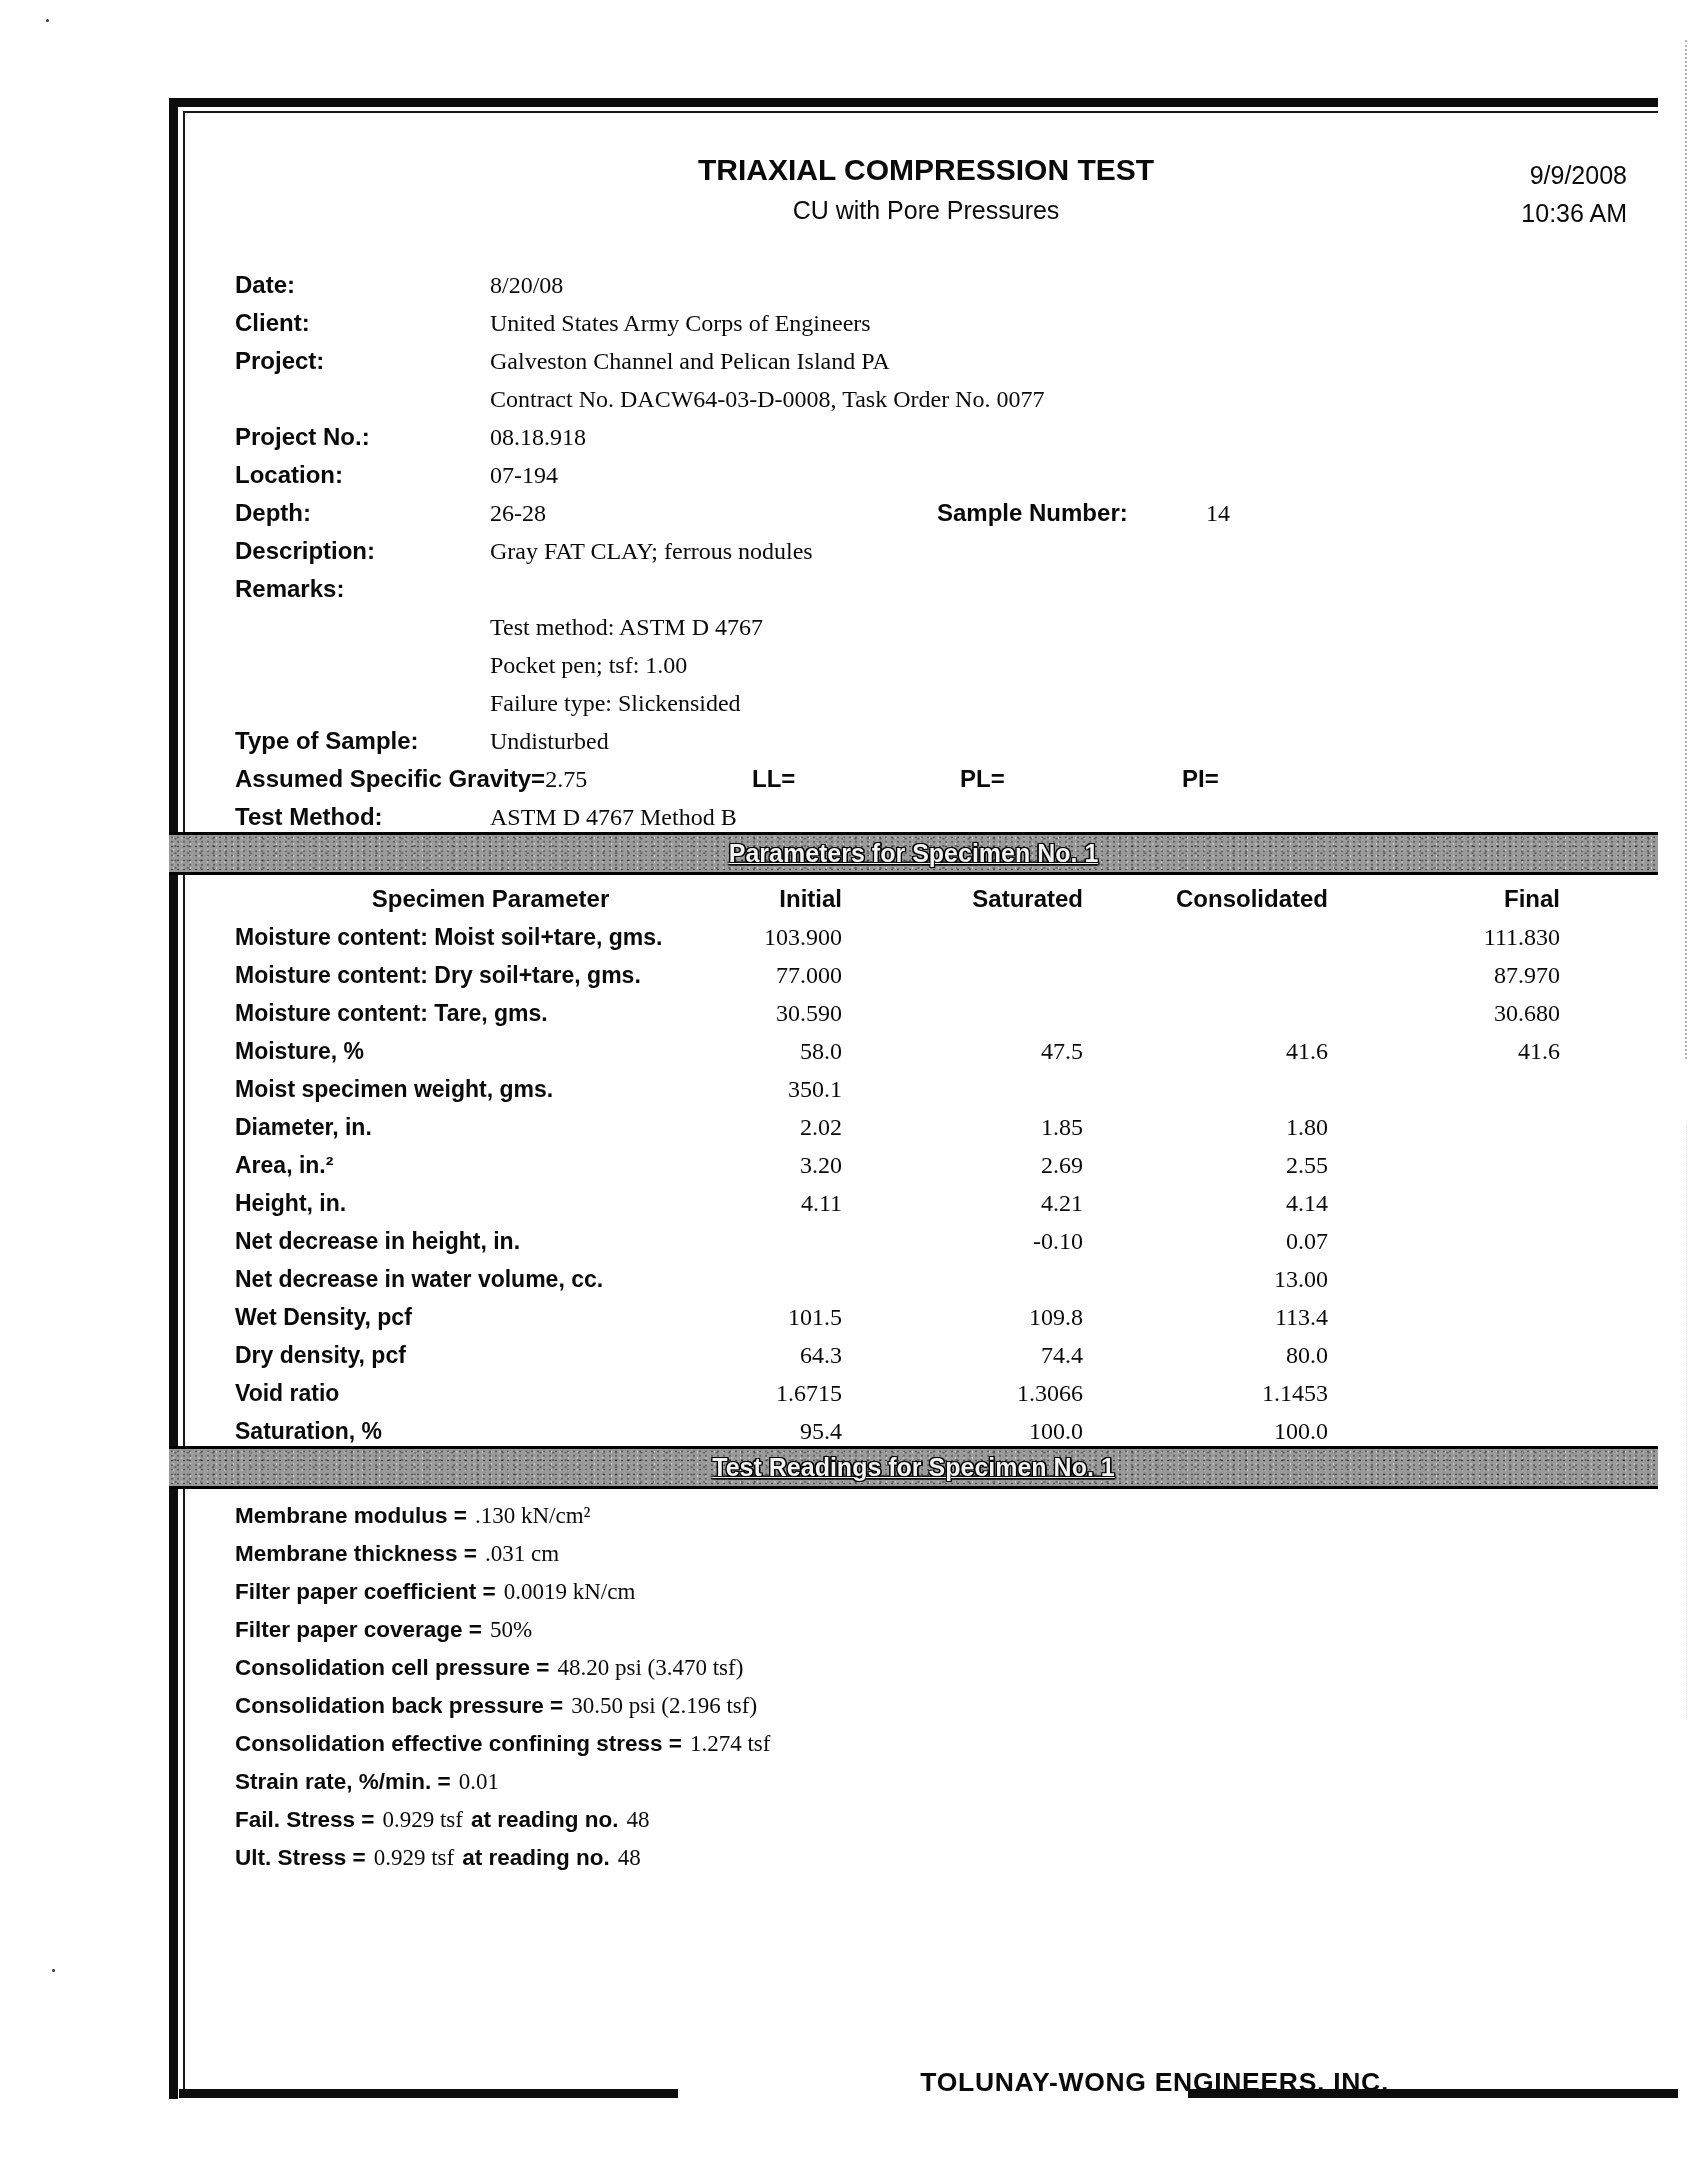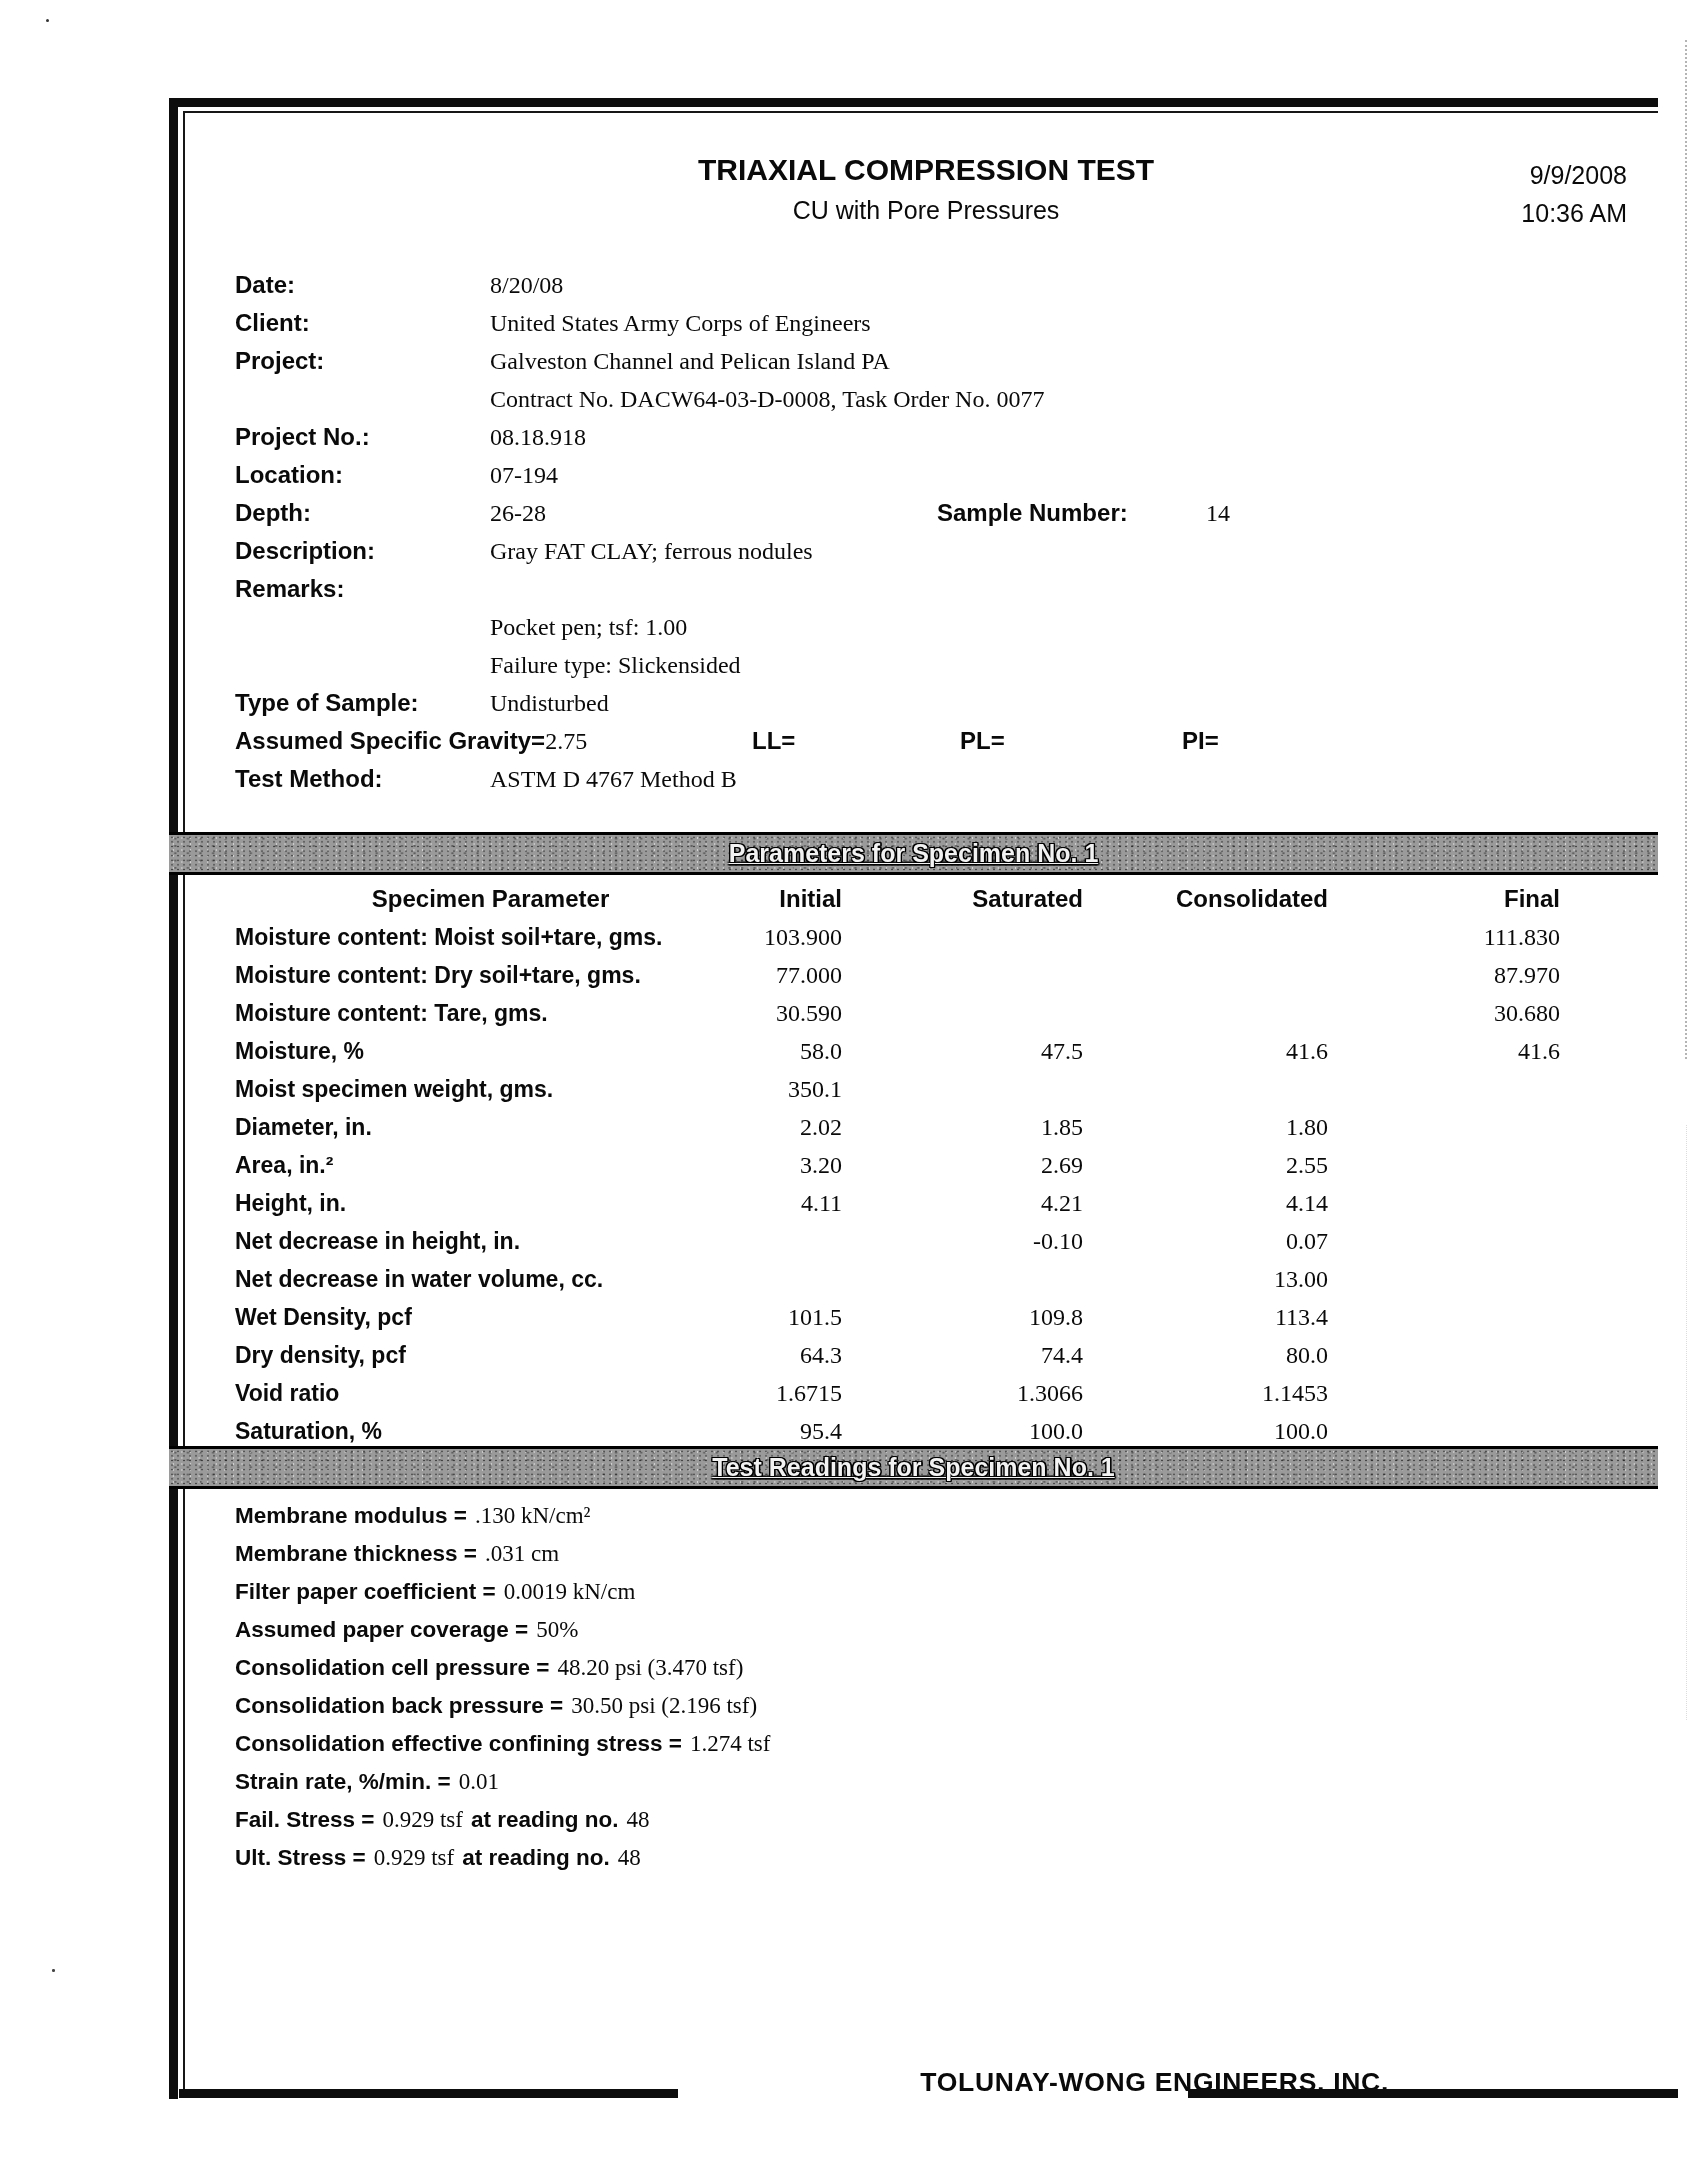--- a/index.html
+++ b/index.html
@@ -110,20 +110,21 @@
     <div id="info-rows">
         <div class="info-row"><span class="lbl">Date:</span><span class="val">8/20/08</span></div>
         <div class="info-row"><span class="lbl">Client:</span><span class="val">United States Army Corps of Engineers</span></div>
         <div class="info-row"><span class="lbl">Project:</span><span class="val">Galveston Channel and Pelican Island PA</span></div>
         <div class="info-row"><span class="lbl"></span><span class="val">Contract No. DACW64-03-D-0008, Task Order No. 0077</span></div>
         <div class="info-row"><span class="lbl">Project No.:</span><span class="val">08.18.918</span></div>
         <div class="info-row"><span class="lbl">Location:</span><span class="val">07-194</span></div>
         <div class="info-row"><span class="lbl">Depth:</span><span class="val">26-28</span><span class="xlbl">Sample Number:</span><span class="xval">14</span></div>
         <div class="info-row"><span class="lbl">Description:</span><span class="val">Gray FAT CLAY; ferrous nodules</span></div>
         <div class="info-row"><span class="lbl">Remarks:</span><span class="val"></span></div>
+        <div class="info-row"><span class="lbl"></span><span class="val">Test method: ASTM D 4767</span></div>
         <div class="info-row"><span class="lbl"></span><span class="val">Pocket pen; tsf: 1.00</span></div>
         <div class="info-row"><span class="lbl"></span><span class="val">Failure type: Slickensided</span></div>
         <div class="info-row"><span class="lbl">Type of Sample:</span><span class="val">Undisturbed</span></div>
       </div>
 
     <div class="gravity-row">
       <span class="b">Assumed Specific Gravity=</span><span class="s">2.75</span>
       <span class="b ll">LL=</span>
       <span class="b pl">PL=</span>
       <span class="b pi">PI=</span>
@@ -217,21 +218,21 @@
     </div>
 
   <div class="banner banner2">
     <span>Test Readings for Specimen No. 1</span>
   </div>
 
   <div class="readings" id="readings">
       <div class="reading"><span class="b">Membrane modulus =</span><span class="sp"></span><span class="s">.130 kN/cm²</span></div>
       <div class="reading"><span class="b">Membrane thickness =</span><span class="sp"></span><span class="s">.031 cm</span></div>
       <div class="reading"><span class="b">Filter paper coefficient =</span><span class="sp"></span><span class="s">0.0019 kN/cm</span></div>
-      <div class="reading"><span class="b">Assumed paper coverage =</span><span class="sp"></span><span class="s">50%</span></div>
+      <div class="reading"><span class="b">Filter paper coverage =</span><span class="sp"></span><span class="s">50%</span></div>
       <div class="reading"><span class="b">Consolidation cell pressure =</span><span class="sp"></span><span class="s">48.20 psi (3.470 tsf)</span></div>
       <div class="reading"><span class="b">Consolidation back pressure =</span><span class="sp"></span><span class="s">30.50 psi (2.196 tsf)</span></div>
       <div class="reading"><span class="b">Consolidation effective confining stress =</span><span class="sp"></span><span class="s">1.274 tsf</span></div>
       <div class="reading"><span class="b">Strain rate, %/min. =</span><span class="sp"></span><span class="s">0.01</span></div>
       <div class="reading"><span class="b">Fail. Stress =</span><span class="sp"></span><span class="s">0.929 tsf</span><span class="sp"></span><span class="b">at reading no.</span><span class="sp"></span><span class="s">48</span></div>
       <div class="reading"><span class="b">Ult. Stress =</span><span class="sp"></span><span class="s">0.929 tsf</span><span class="sp"></span><span class="b">at reading no.</span><span class="sp"></span><span class="s">48</span></div>
     </div>
 
   <div class="footer-rule left"></div>
   <div class="footer">TOLUNAY-WONG ENGINEERS, INC.</div>

